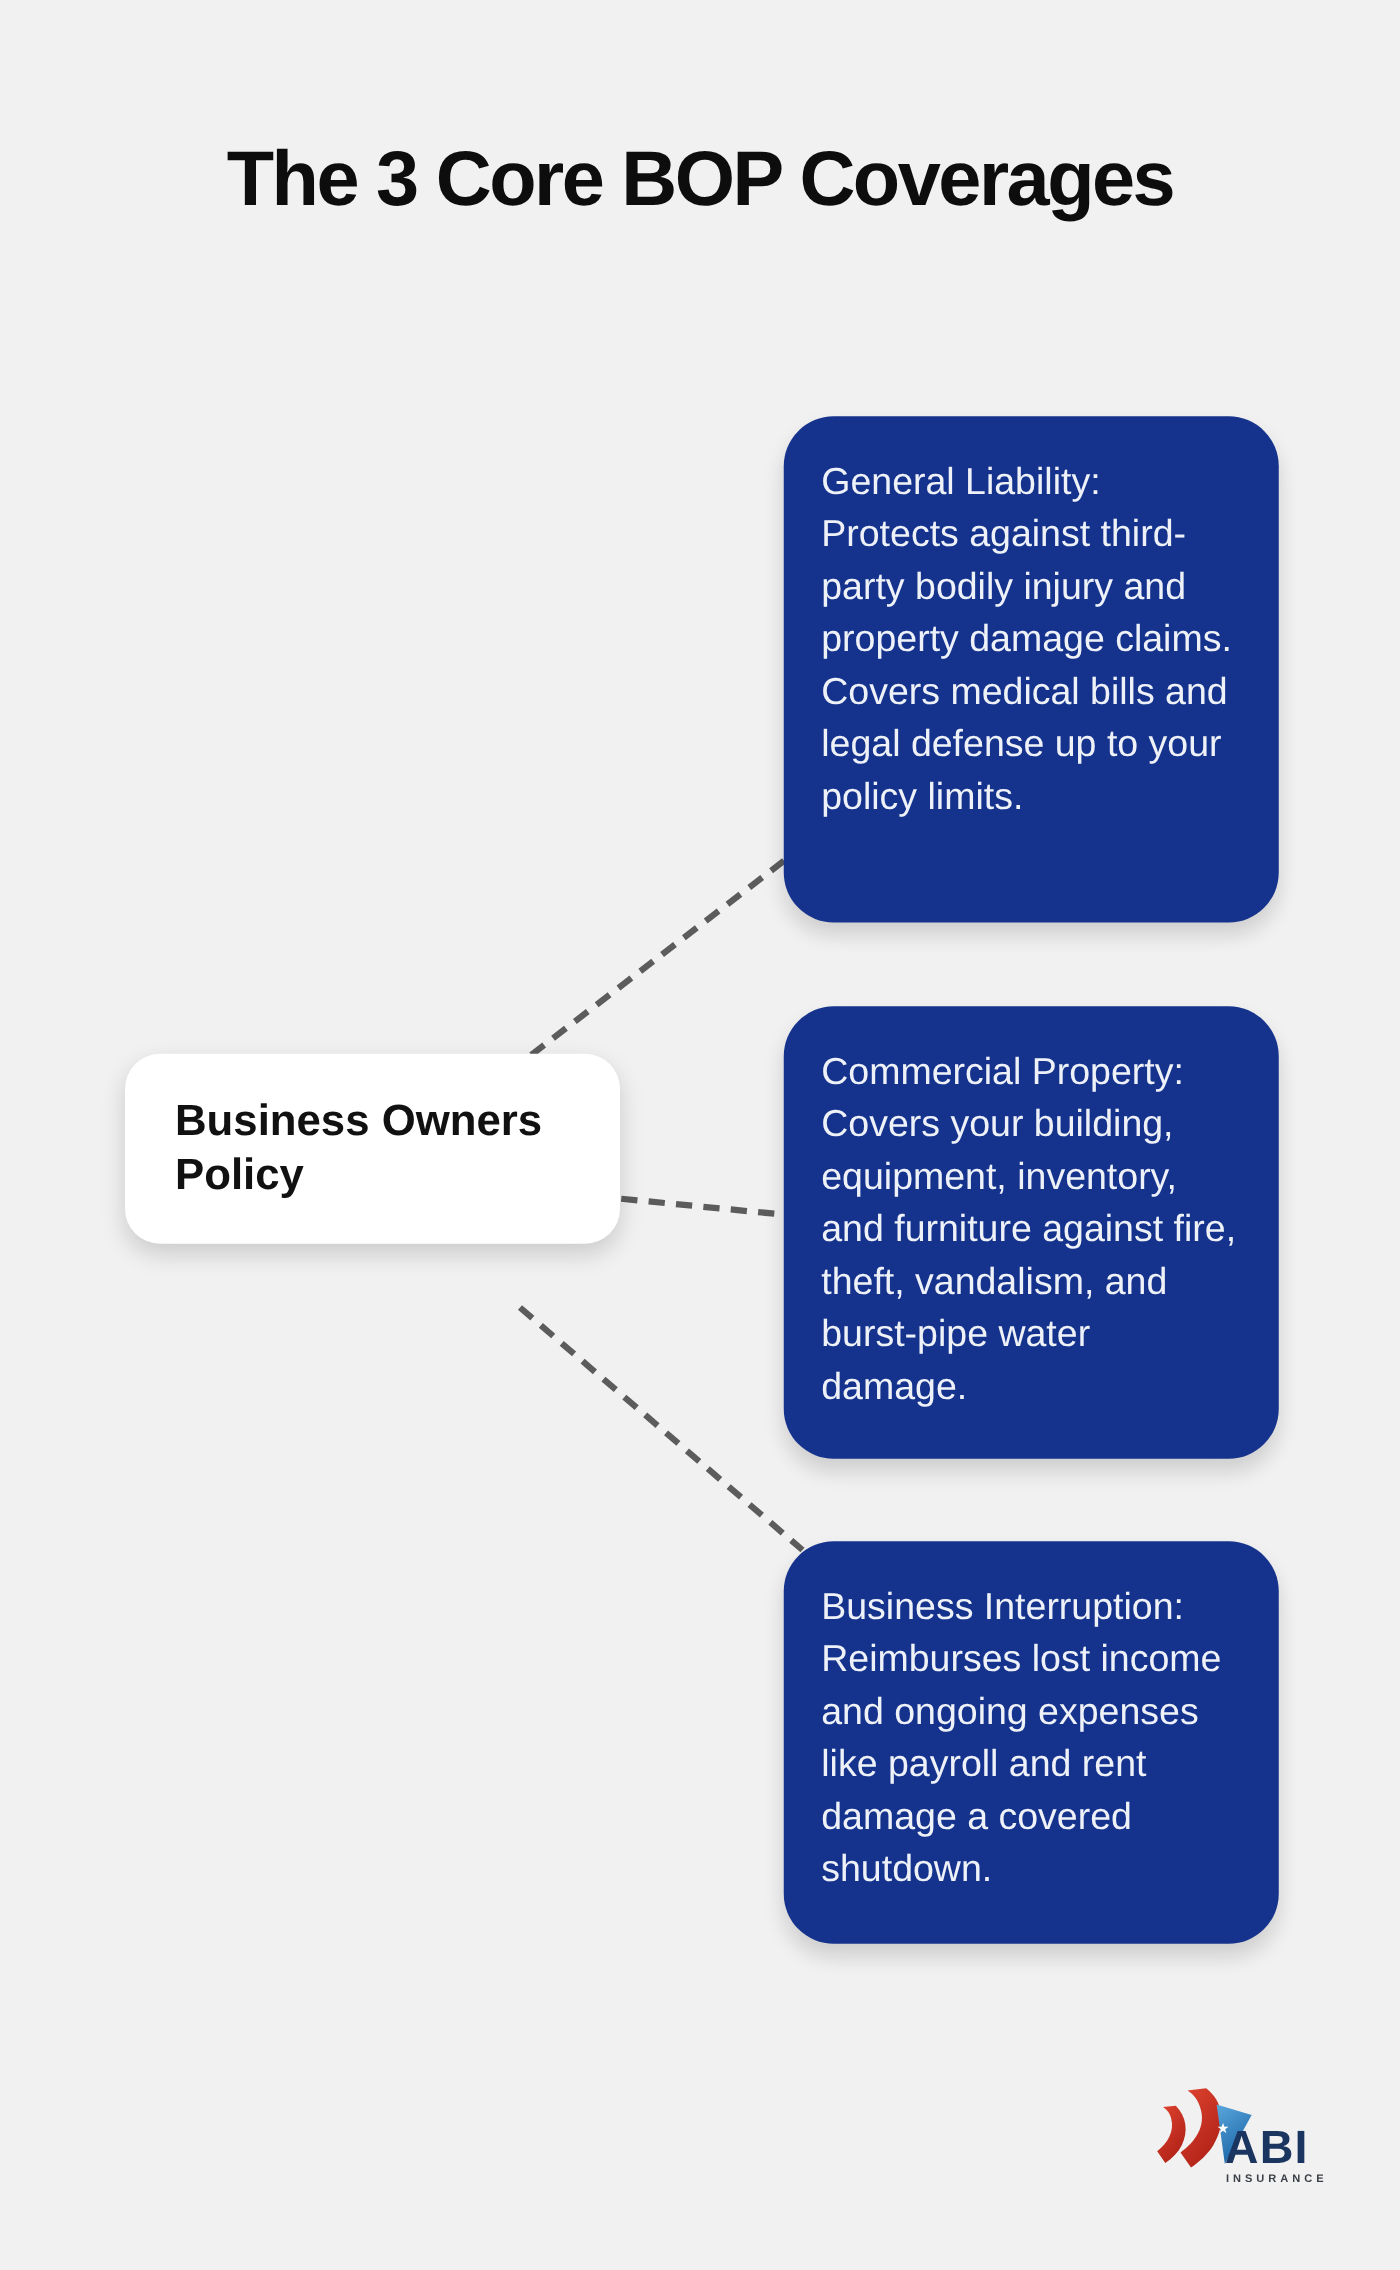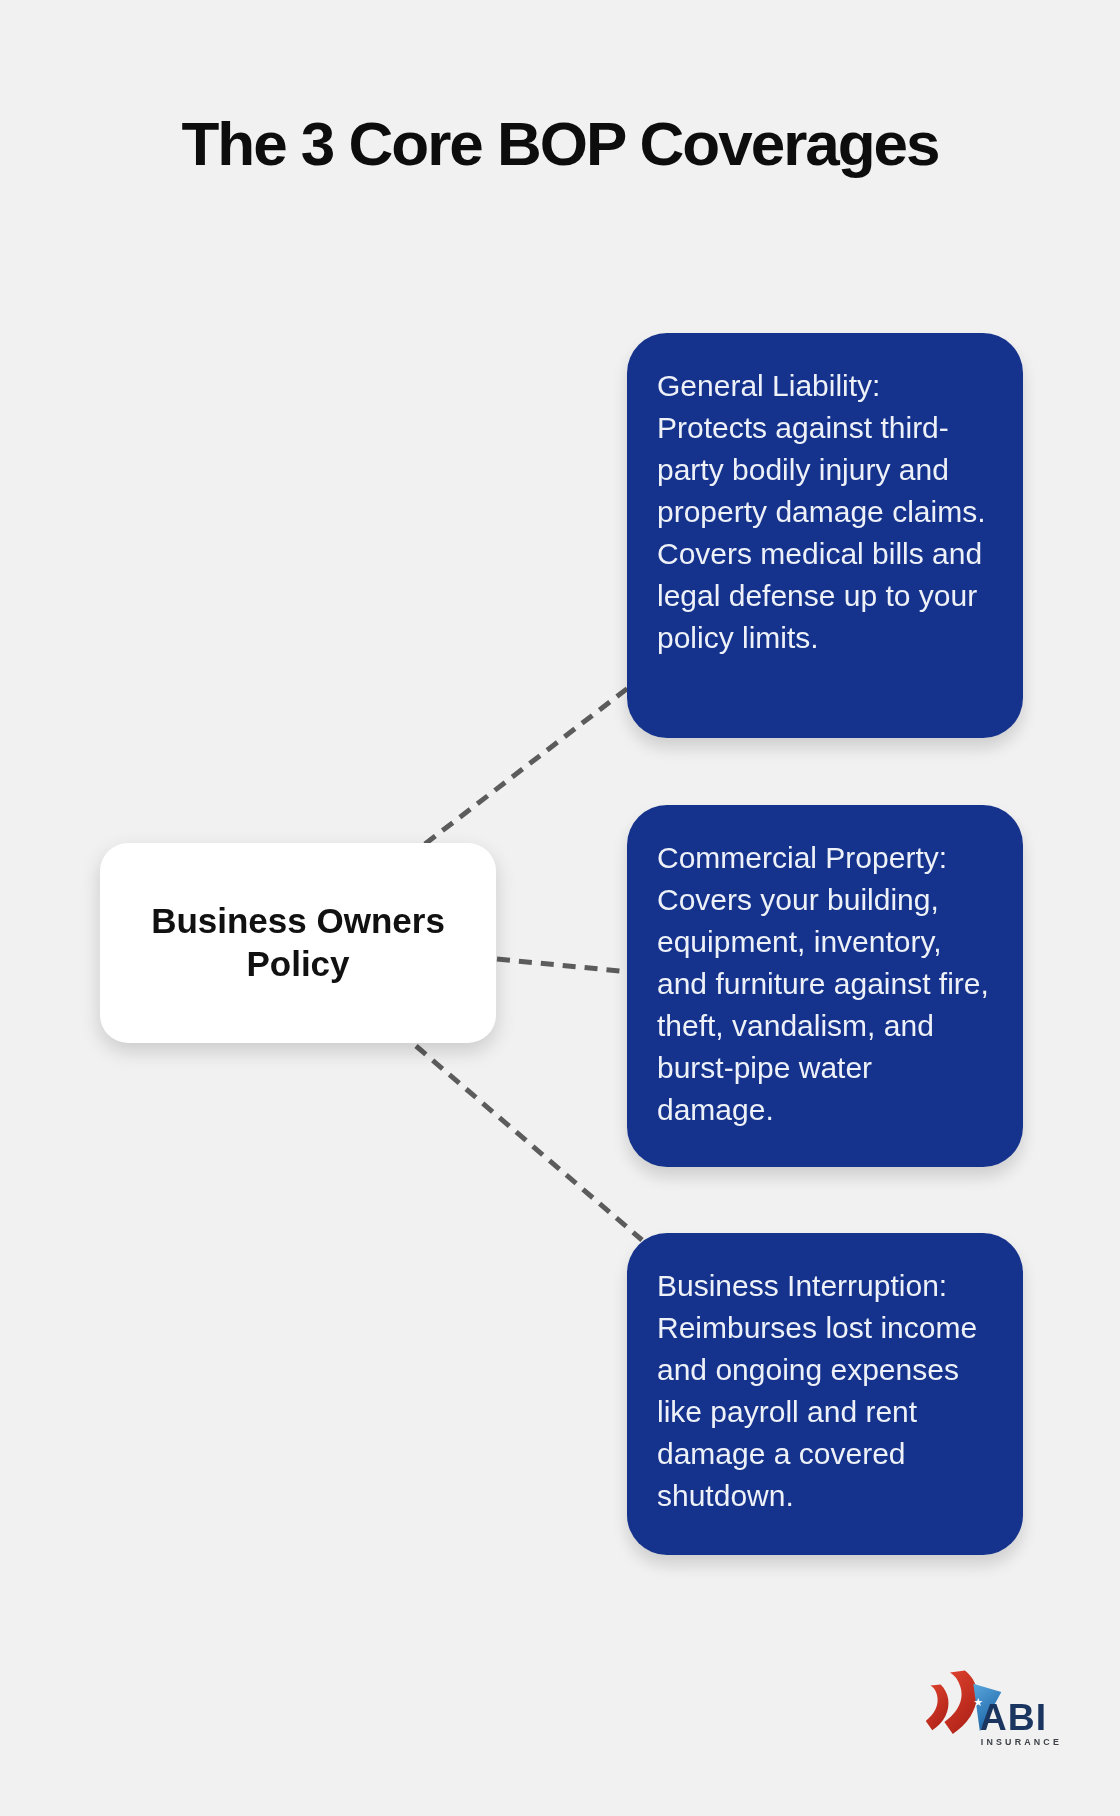--- a/index.html
+++ b/index.html
@@ -28,28 +28,27 @@
   }
   .connectors {
     position: absolute;
     left: 0; top: 0;
     width: 1120px; height: 1816px;
     pointer-events: none;
   }
   .root-node {
     position: absolute;
     left: 100px; top: 843px;
-    width: 396px; height: 200px;
+    width: 396px; height: 152px;
     background: #ffffff;
     border-radius: 28px;
     box-shadow: 0 8px 20px rgba(0,0,0,0.16);
     display: flex;
     align-items: center;
     justify-content: center;
-    text-align: center;
   }
   .root-node span {
     font-size: 35px;
     font-weight: 700;
     color: #111111;
     line-height: 1.22;
     padding: 0 40px;
   }
   .coverage-box {
     position: absolute;

